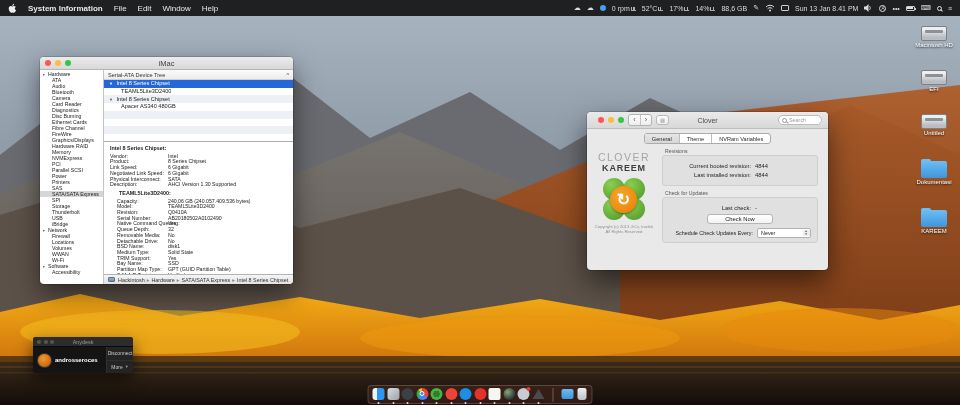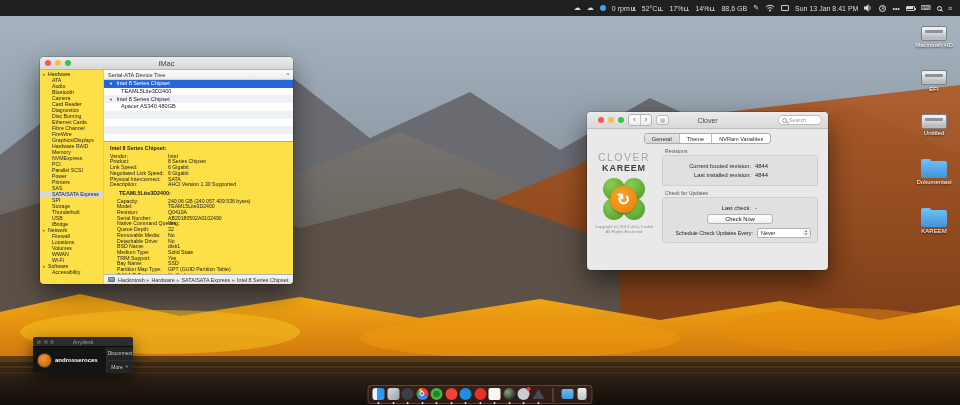--- a/index.html
+++ b/index.html
@@ -24,21 +24,21 @@
   .ring-a { width:7px; height:7px; border-radius:50%; border:1px solid #ddd; font-size:4.5px;
     display:inline-flex; align-items:center; justify-content:center; }
   .batt { width:9px; height:5px; border:1px solid #ccc; border-radius:1px; position:relative; }
   .batt::after { content:""; position:absolute; right:-2px; top:1px; width:1px; height:2px; background:#ccc; }
   .batt::before { content:""; position:absolute; left:0.5px; top:0.5px; bottom:0.5px; width:6px; background:#ddd; }
   .disp { width:8px; height:6px; border:1px solid #ccc; border-radius:1px; }
   .mag { width:5px; height:5px; border:1px solid #ddd; border-radius:50%; position:relative; }
   .mag::after { content:""; position:absolute; width:3px; height:1px; background:#ddd; right:-2.5px; bottom:-1px; transform:rotate(40deg); }
 
   
-  .siw { position:absolute; left:40px; top:57px; width:253px; height:227px; background:#fde047; border-radius:4px;
+  .siw { position:absolute; left:40px; top:57px; width:253px; height:227px; background:#ffffff; border-radius:4px;
     box-shadow:0 10px 26px rgba(0,0,0,0.5), 0 0 0 0.5px rgba(0,0,0,0.3); overflow:hidden;
     display:flex; flex-direction:column; z-index:30; }
   .titlebar { height:13px; flex:none; background:linear-gradient(#ececec,#d7d7d7); border-bottom:1px solid #b6b6b6;
     display:flex; align-items:center; position:relative; }
   .traffic { display:flex; gap:4px; padding-left:5px; z-index:2; }
   .tl { width:6px; height:6px; border-radius:50%; }
   .tl.red { background:#fc5753; } .tl.yellow { background:#fdbc40; } .tl.green { background:#33c748; }
   .win-title { position:absolute; left:0; right:0; text-align:center; font-size:7.5px; color:#3e3e3e; }
   .siw-body { flex:1; display:flex; min-height:0; }
   .siw-sidebar { width:64px; flex:none; border-right:1px solid #c6c6c6; overflow:hidden; padding-top:1px; }
@@ -204,20 +204,36 @@
     <ellipse cx="160" cy="332" rx="140" ry="22" fill="#f6c01f" opacity="0.55"></ellipse>
     <ellipse cx="520" cy="338" rx="160" ry="20" fill="#f2990e" opacity="0.5"></ellipse>
     <ellipse cx="840" cy="330" rx="120" ry="22" fill="#e88a0c" opacity="0.5"></ellipse>
     <rect y="356" width="960" height="10" fill="#3a2a12" opacity="0.75"></rect>
     <rect y="362" width="960" height="43" fill="url(#water)"></rect>
     <rect y="366" width="960" height="2" fill="#6a4a18" opacity="0.45"></rect>
     <rect y="372" width="960" height="1.5" fill="#7a5016" opacity="0.3"></rect>
   </svg>
 
   <div class="menubar">
+    <div class="mb-left">
+      <span class="mb-ico">
+        <svg width="9" height="11" viewBox="0 0 9 11">
+            <path d="M6.8 5.8c0-1.2 1-1.8 1-1.8S7.2 3 6 3c-.8 0-1.2.4-1.6.4S3.6 3 2.9 3C1.6 3 .7 4.1.7 5.6c0 2 1.5 4.1 2.4 4.1.5 0 .8-.3 1.4-.3.6 0 .8.3 1.4.3.9 0 2-1.9 2.2-2.7-.1 0-1.3-.4-1.3-1.2z" fill="#eee"></path>
+            <path d="M5.6 2.2c.5-.6.5-1.4.5-1.4s-.8.1-1.3.7c-.5.5-.5 1.4-.5 1.4s.8 0 1.3-.7z" fill="#eee"></path>
+          </svg>
+      </span>
+      <span class="mb-appname">System Information</span>
+      <span class="mb-menus" style="display:flex;gap:11px;">
+
+      <span class="mb-item">File</span>
+          <span class="mb-item">Edit</span>
+          <span class="mb-item">Window</span>
+          <span class="mb-item">Help</span>
+        </span>
+    </div>
     <div class="mb-right">
       <span class="mb-ico">☁</span>
       <span class="mb-ico">☁</span>
       <span class="blue-dot"></span>
       <span><span>0 rpm</span><span class="spark"></span></span>
       <span><span>52°C</span><span class="spark"></span></span>
       <span><span>17%</span><span class="spark"></span></span>
       <span><span>14%</span><span class="spark"></span></span>
       <span>88,6 GB</span>
       <span class="mb-ico">✎</span>

